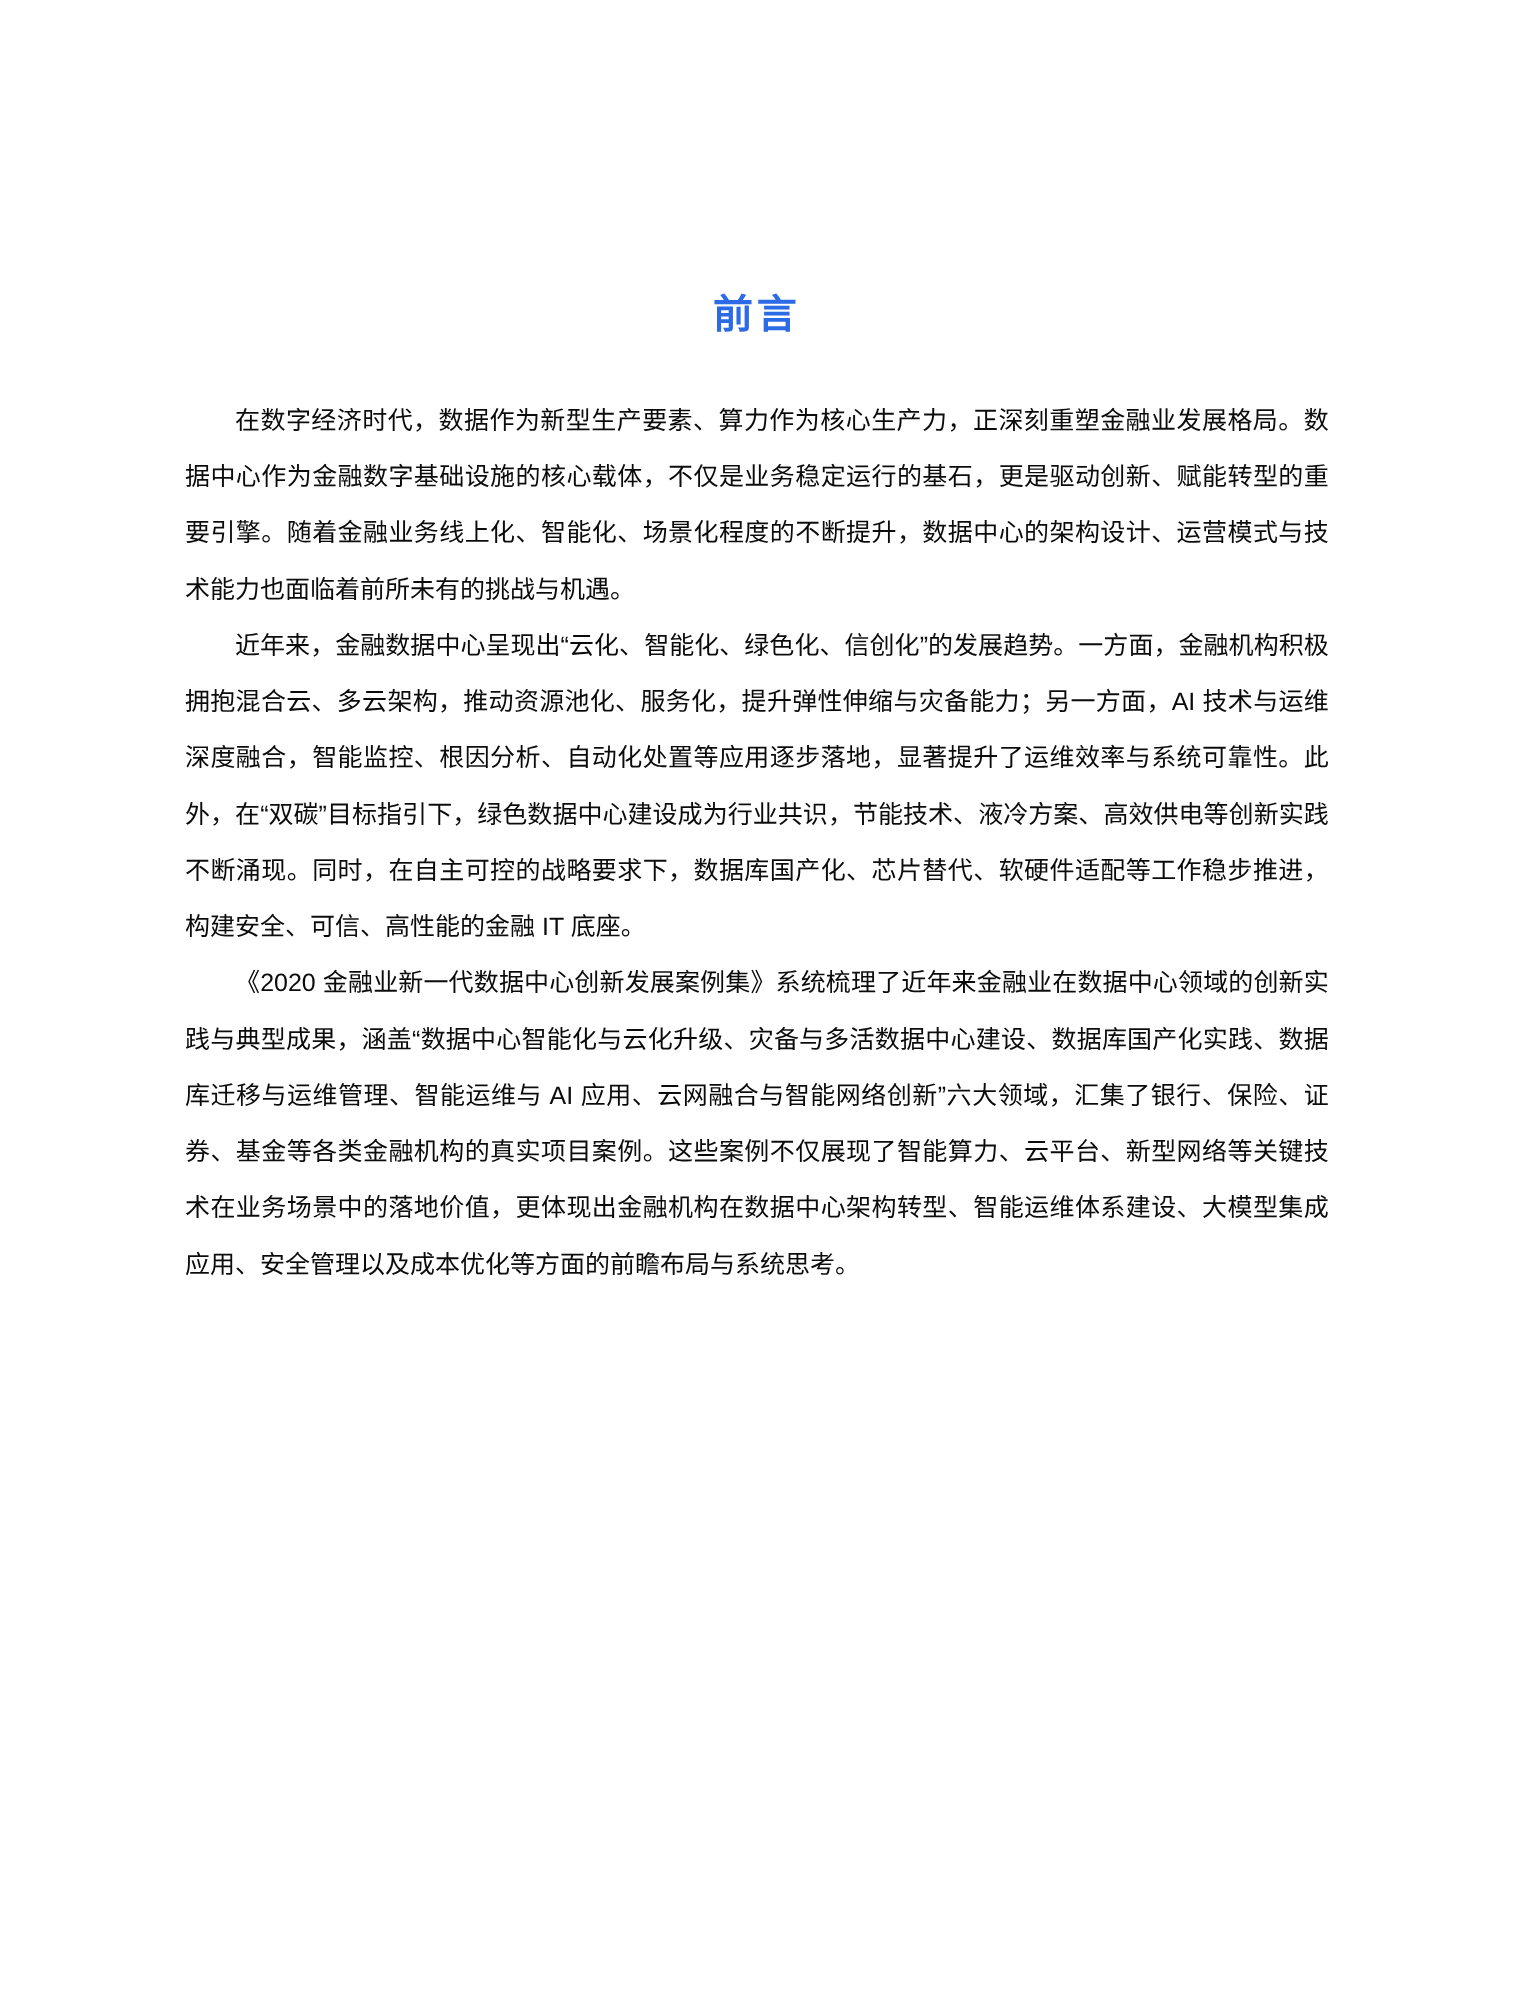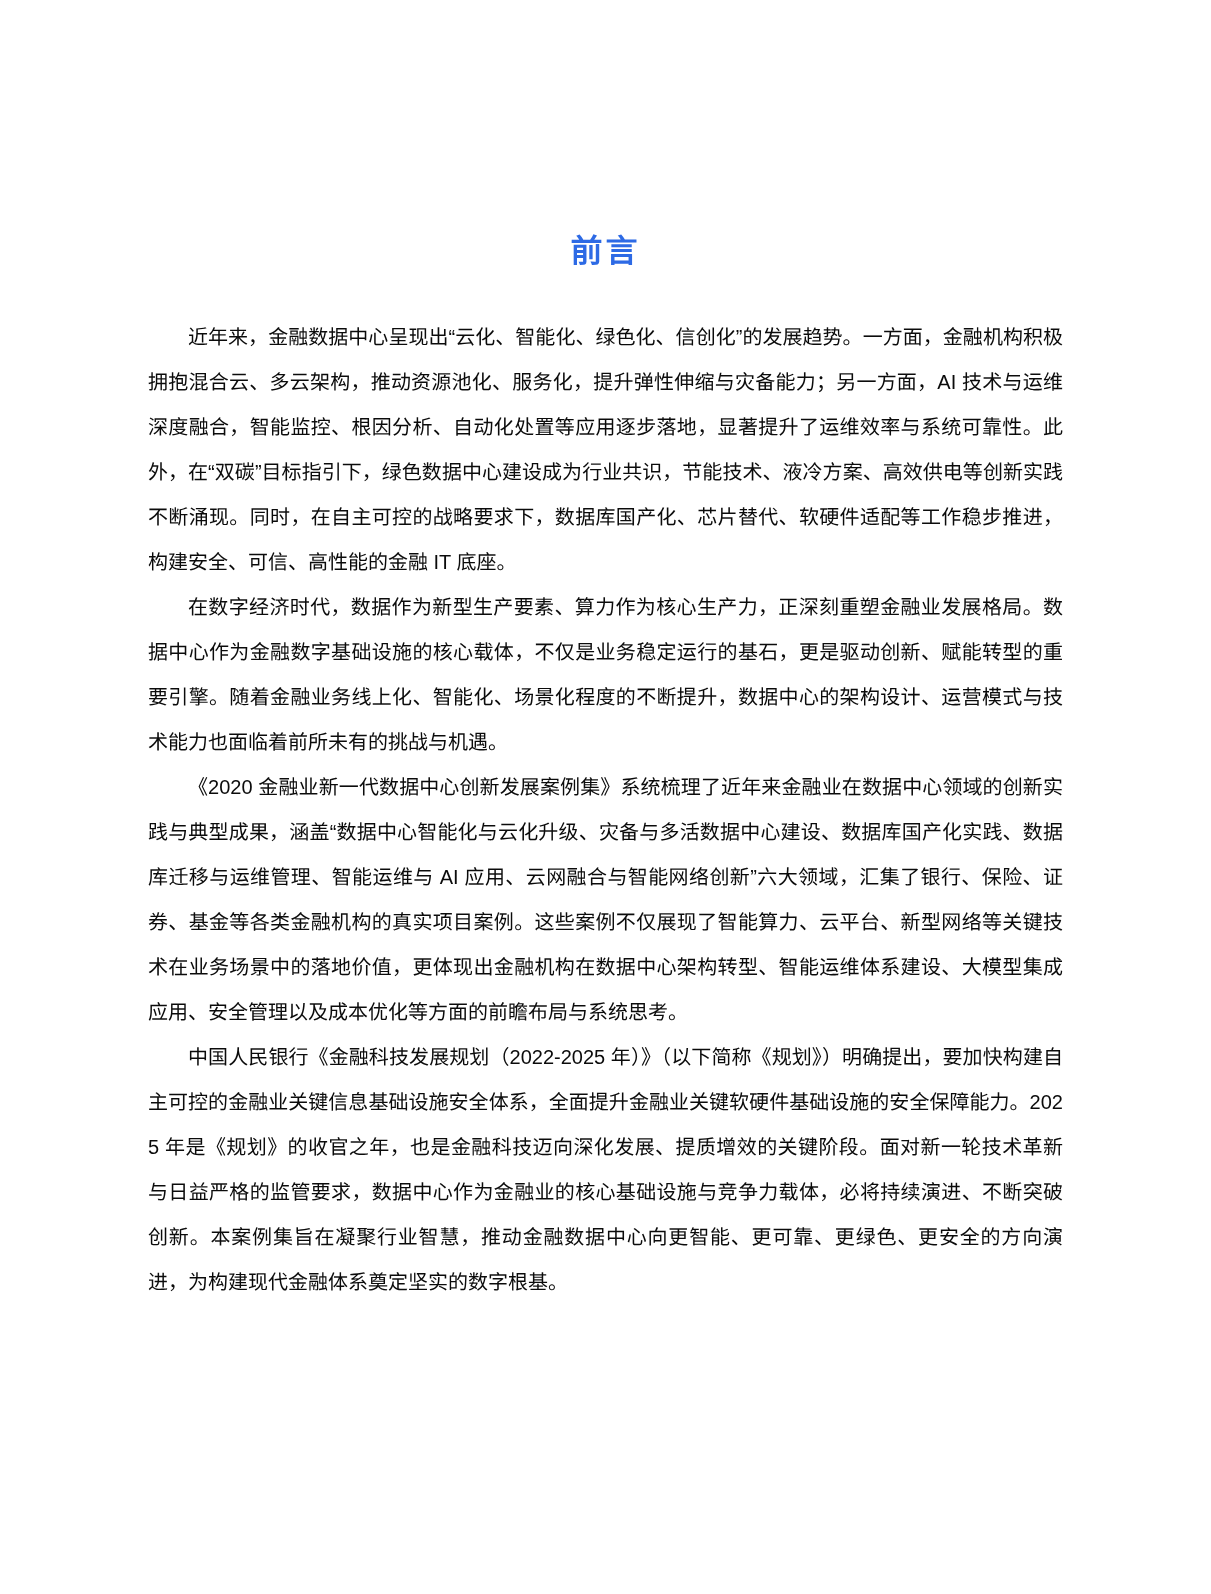--- a/index.html
+++ b/index.html
@@ -37,20 +37,19 @@
     text-indent: 2em;
     word-break: break-all;
   }
 </style>
 </head>
 <body>
 
 <div class="page">
   <h1 class="doc-title">前言</h1>
 
+  <p class="doc-paragraph">在数字经济时代，数据作为新型生产要素、算力作为核心生产力，正深刻重塑金融业发展格局。数据中心作为金融数字基础设施的核心载体，不仅是业务稳定运行的基石，更是驱动创新、赋能转型的重要引擎。随着金融业务线上化、智能化、场景化程度的不断提升，数据中心的架构设计、运营模式与技术能力也面临着前所未有的挑战与机遇。</p>
+
   <p class="doc-paragraph">近年来，金融数据中心呈现出“云化、智能化、绿色化、信创化”的发展趋势。一方面，金融机构积极拥抱混合云、多云架构，推动资源池化、服务化，提升弹性伸缩与灾备能力；另一方面，AI 技术与运维深度融合，智能监控、根因分析、自动化处置等应用逐步落地，显著提升了运维效率与系统可靠性。此外，在“双碳”目标指引下，绿色数据中心建设成为行业共识，节能技术、液冷方案、高效供电等创新实践不断涌现。同时，在自主可控的战略要求下，数据库国产化、芯片替代、软硬件适配等工作稳步推进，构建安全、可信、高性能的金融 IT 底座。</p>
-
-  <p class="doc-paragraph">在数字经济时代，数据作为新型生产要素、算力作为核心生产力，正深刻重塑金融业发展格局。数据中心作为金融数字基础设施的核心载体，不仅是业务稳定运行的基石，更是驱动创新、赋能转型的重要引擎。随着金融业务线上化、智能化、场景化程度的不断提升，数据中心的架构设计、运营模式与技术能力也面临着前所未有的挑战与机遇。</p>
 
   <p class="doc-paragraph">《2020 金融业新一代数据中心创新发展案例集》系统梳理了近年来金融业在数据中心领域的创新实践与典型成果，涵盖“数据中心智能化与云化升级、灾备与多活数据中心建设、数据库国产化实践、数据库迁移与运维管理、智能运维与 AI 应用、云网融合与智能网络创新”六大领域，汇集了银行、保险、证券、基金等各类金融机构的真实项目案例。这些案例不仅展现了智能算力、云平台、新型网络等关键技术在业务场景中的落地价值，更体现出金融机构在数据中心架构转型、智能运维体系建设、大模型集成应用、安全管理以及成本优化等方面的前瞻布局与系统思考。</p>
 
-  <p class="doc-paragraph">中国人民银行《金融科技发展规划（2022-2025 年）》（以下简称《规划》）明确提出，要加快构建自主可控的金融业关键信息基础设施安全体系，全面提升金融业关键软硬件基础设施的安全保障能力。2025 年是《规划》的收官之年，也是金融科技迈向深化发展、提质增效的关键阶段。面对新一轮技术革新与日益严格的监管要求，数据中心作为金融业的核心基础设施与竞争力载体，必将持续演进、不断突破创新。本案例集旨在凝聚行业智慧，推动金融数据中心向更智能、更可靠、更绿色、更安全的方向演进，为构建现代金融体系奠定坚实的数字根基。</p>
 </div>
 
 </body></html>

